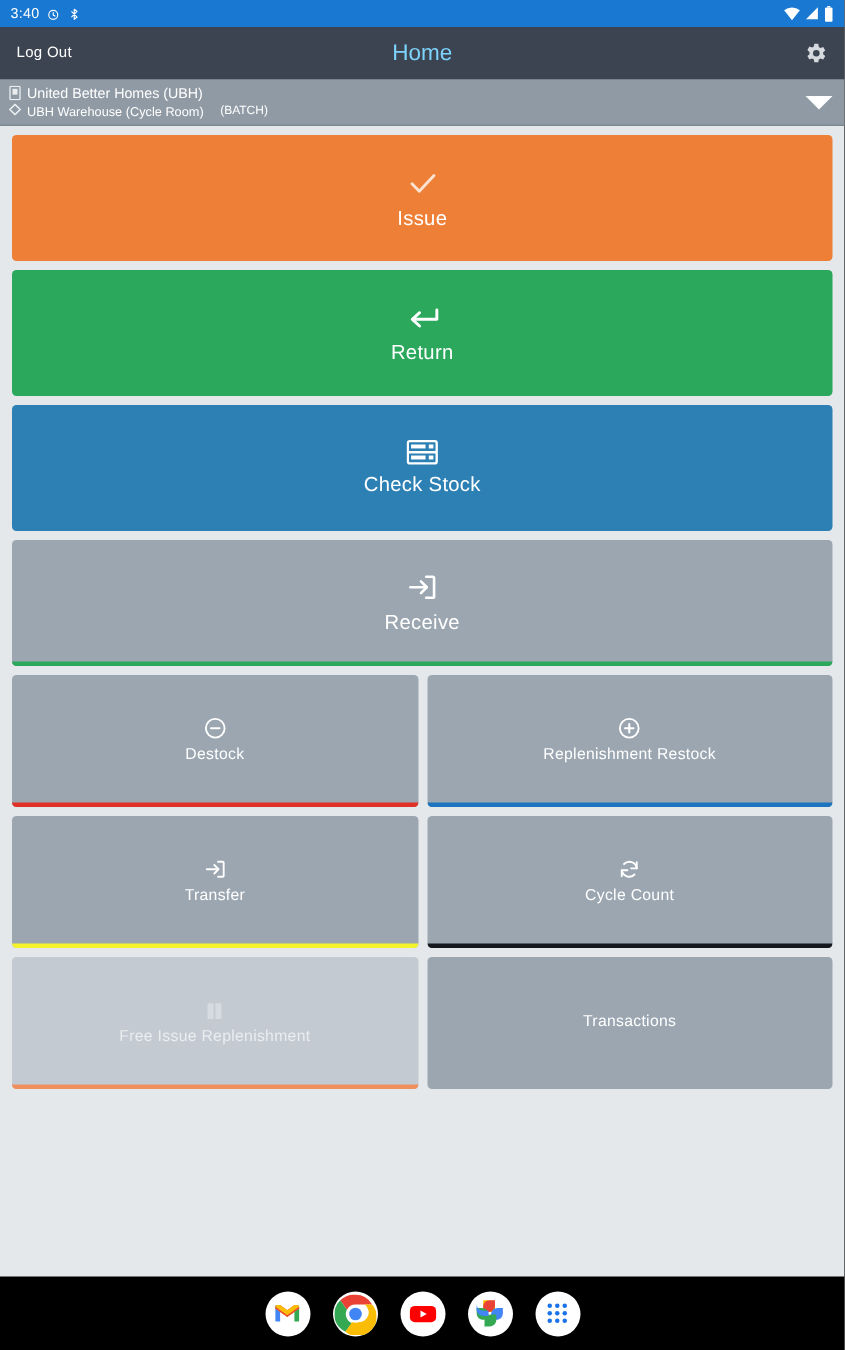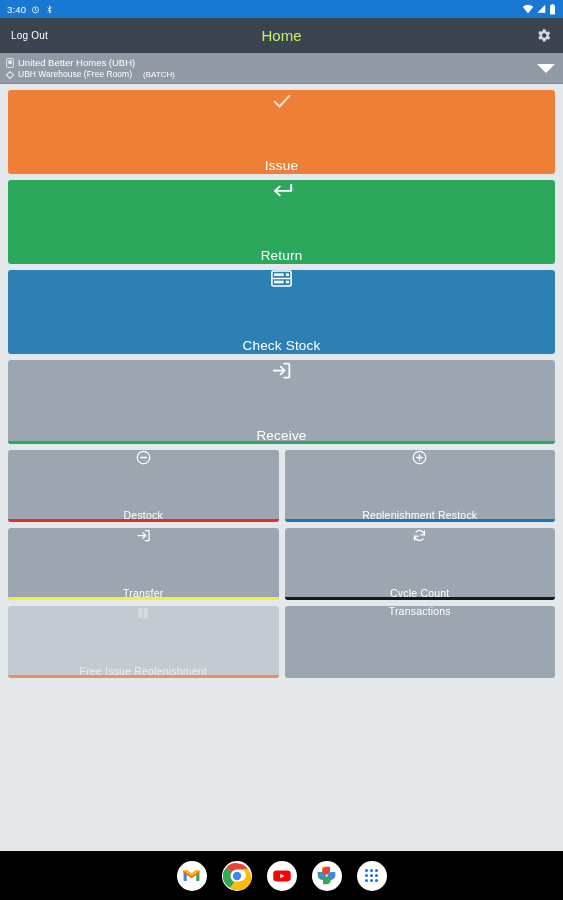--- a/index.html
+++ b/index.html
@@ -37,37 +37,37 @@
     display:flex; align-items:center;
     position:relative;
     padding:0 11px;
   }
   .logout{
     color:#fff; font-size:10px; letter-spacing:.2px;
     cursor:pointer; z-index:2;
   }
   .apptitle{
     position:absolute; left:0; right:0; text-align:center;
-    color:#bef264; font-size:15px;
+    color:#7dd3fc; font-size:15px;
     pointer-events:none;
   }
   .gear{ margin-left:auto; z-index:2; cursor:pointer; display:block; }
 
   
   .locbar{
     flex:0 0 31px; height:31px;
     background:#8f9aa4;
     border-bottom:1px solid #7d8892;
     display:flex; align-items:center;
     padding:0 8px 0 6px;
     cursor:pointer;
   }
   .loc-text{ flex:1 1 auto; min-width:0; }
   .loc-line{
-    display:flex; align-items:flex-end; gap:4px;
+    display:flex; align-items:flex-start; gap:4px;
     color:#ffffff; white-space:nowrap;
   }
   .loc-line.l1{ font-size:9.5px; }
   .loc-line.l2{ font-size:8.5px; margin-top:1px; }
   .loc-badge{ margin-left:7px; font-size:8px; }
   .caret{
     width:0;height:0;
     border-left:9px solid transparent;
     border-right:9px solid transparent;
     border-top:9px solid #ffffff;
@@ -78,42 +78,42 @@
   .content{
     flex:1 1 auto;
     padding:6px 8px 0 8px;
     overflow:hidden;
   }
 
   .tile{
     position:relative;
     border-radius:3px;
     display:flex; flex-direction:column;
-    align-items:center; justify-content:space-between;
+    align-items:center; justify-content:center;
     color:#fff; cursor:pointer;
     overflow:hidden;
     user-select:none;
   }
   .tile .ico{ display:flex; align-items:center; justify-content:center; margin-bottom:6px; }
   .tile .lbl{ font-size:12.5px; letter-spacing:.2px; text-align:center; line-height:1.1; }
 
   
   .big{ height:84px; margin-bottom:6px; }
   .big .lbl{ font-size:13.5px; }
 
   .t-issue{ background:#ee7f36; }
   .t-return{ background:#2ba85c; }
   .t-check{ background:#2d80b3; }
   .t-receive{ background:#9ba6b1; }
 
   .underline{ position:absolute; left:0; right:0; bottom:0; height:3px; }
 
   
   .grid{ display:grid; grid-template-columns:1fr 1fr; gap:6px; }
-  .small{ height:72px; background:#9ba6b1; }
+  .small{ height:88px; background:#9ba6b1; }
   .small .lbl{ font-size:10.5px; }
   .small .ico{ margin-bottom:5px; }
   .dim{ background:#c3cad1; }
   .dim .lbl{ color:#e9edf0; }
 
   
   .dock{
     flex:0 0 49px; height:49px;
     background:#000;
     display:flex; align-items:center; justify-content:center;
@@ -173,21 +173,21 @@
         <svg width="8" height="10" viewBox="0 0 14 18">
           <rect x="1" y="1" width="12" height="16" rx="1" fill="none" stroke="#e9edf0" stroke-width="1.6"></rect>
           <rect x="4" y="4" width="6" height="7" fill="#e9edf0"></rect>
         </svg>
         <span>United Better Homes (UBH)</span>
       </div>
       <div class="loc-line l2">
         <svg width="8" height="8" viewBox="0 0 14 14">
           <path d="M7 1 13 7 7 13 1 7Z" fill="none" stroke="#e9edf0" stroke-width="1.8"></path>
         </svg>
-        <span>UBH Warehouse (Free Room)</span>
+        <span>UBH Warehouse (Cycle Room)</span>
         <span class="loc-badge">(BATCH)</span>
       </div>
     </div>
     <div class="caret"></div>
   </div>
 
   <div class="content">
 
     <div class="tile big t-issue">
       <span class="ico">

